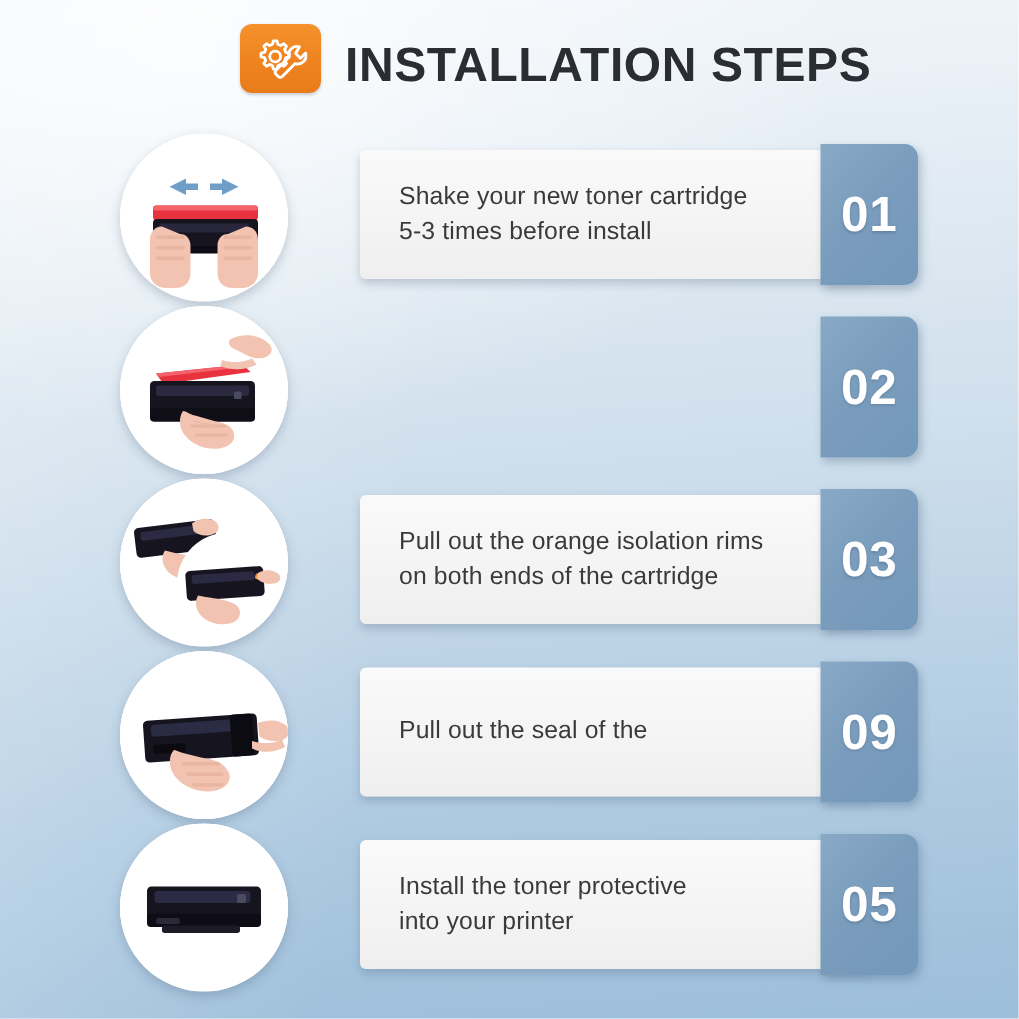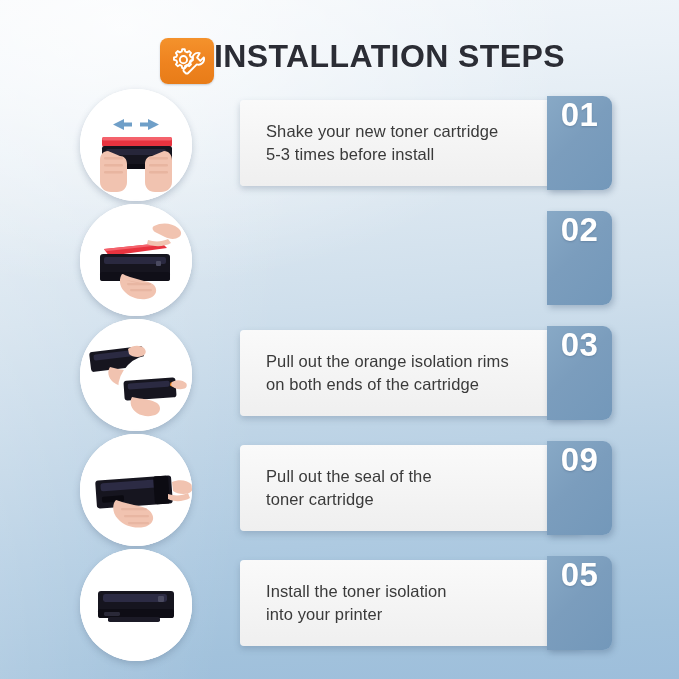--- a/index.html
+++ b/index.html
@@ -32,22 +32,22 @@
       linear-gradient(100deg, rgba(255,255,255,0.28) 0%, rgba(255,255,255,0.0) 42%);
     pointer-events: none;
   }
 
   
   .header {
     position: absolute;
     left: 160px;
     top: 16px;
     display: flex;
-    align-items: flex-start;
-    margin-top: 22px;
+    align-items: flex-end;
+    gap: 16px;
   }
   .header-icon {
     width: 54px;
     height: 46px;
     border-radius: 8px;
     background: linear-gradient(180deg, #f4922c 0%, #ef8420 50%, #e87c18 100%);
     box-shadow: 0 1px 2px rgba(60,70,90,0.25);
     display: flex;
     align-items: center;
     justify-content: center;
@@ -116,20 +116,21 @@
   .badge {
     position: absolute;
     left: 547px;
     top: 10px;
     width: 65px;
     height: 94px;
     background: linear-gradient(135deg, #88a9c6 0%, #7b9dbd 45%, #7398ba 100%);
     border-radius: 0 9px 9px 0;
     box-shadow: 2px 3px 6px rgba(70,95,125,0.33);
     display: flex;
+    align-items: center;
     justify-content: center;
   }
   .badge-num {
     font-size: 33px;
     font-weight: bold;
     color: #ffffff;
     letter-spacing: 0.5px;
     text-shadow: 0 1px 2px rgba(60,85,115,0.35);
   }
 </style>
@@ -292,21 +293,20 @@
         <g fill="#e0a994" opacity="0.5">
           <rect x="41" y="74" width="26" height="2.3" rx="1.1"></rect>
           <rect x="44" y="81" width="25" height="2.3" rx="1.1"></rect>
           <rect x="48" y="88" width="21" height="2.3" rx="1.1"></rect>
         </g>
       </svg>
     </div>
     <div class="card">
       <div class="card-text">
         <span>Pull out the seal of the</span><br>
-        <span>toner cartridge</span>
       </div>
     </div>
     <div class="badge">
       <span class="badge-num">09</span>
     </div>
   </div>
 
   <div class="step-row">
     <div class="thumb">
       <svg width="112" height="112" viewBox="0 0 112 112">
@@ -314,21 +314,21 @@
         <rect x="18" y="42" width="76" height="26" rx="3" fill="#16151f"></rect>
         <rect x="23" y="45" width="64" height="8" rx="2.4" fill="#2c2b44"></rect>
         <rect x="18" y="60" width="76" height="9" rx="2.6" fill="#0e0d15"></rect>
         <rect x="28" y="68" width="52" height="5" rx="1.8" fill="#1b1a26"></rect>
         <rect x="78" y="47" width="6" height="6" rx="1.2" fill="#4a4a60"></rect>
         <rect x="24" y="63" width="16" height="4" rx="1.4" fill="#2a2938"></rect>
       </svg>
     </div>
     <div class="card">
       <div class="card-text">
-        <span>Install the toner isolation</span><br>
+        <span>Install the toner protective</span><br>
         <span>into your printer</span>
       </div>
     </div>
     <div class="badge">
       <span class="badge-num">05</span>
     </div>
   </div>
 
 </div>
 

